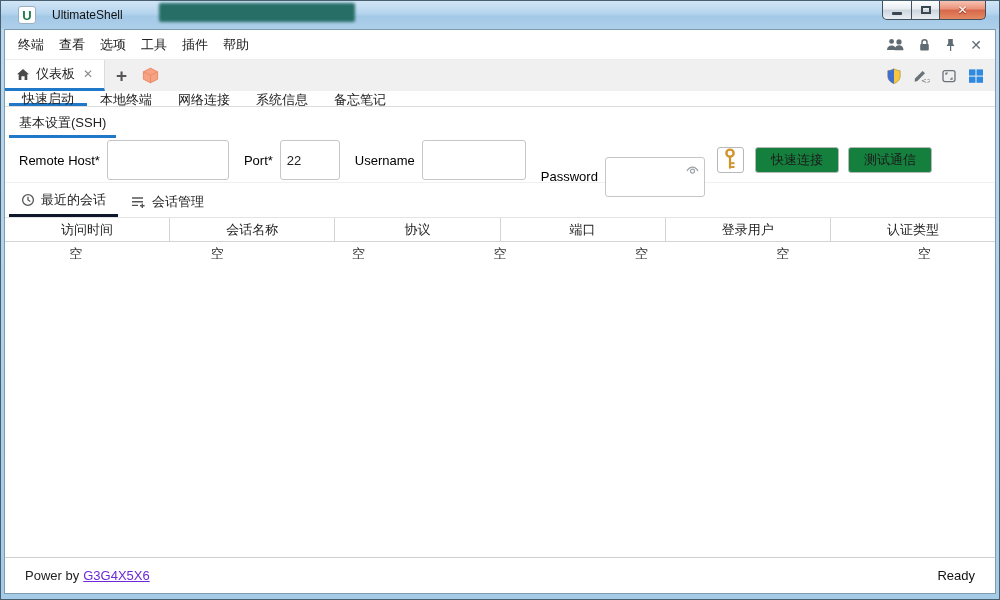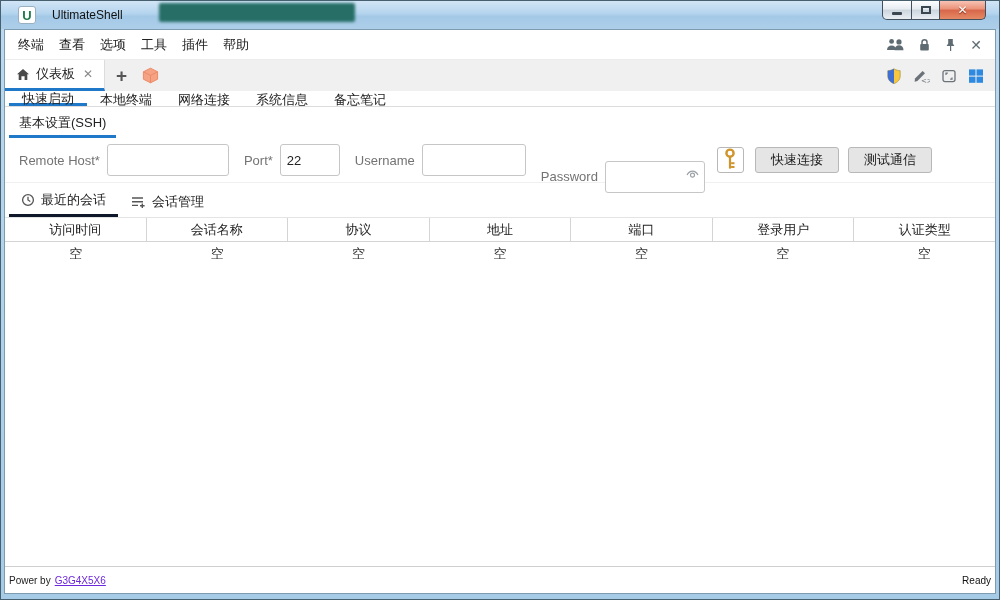--- a/index.html
+++ b/index.html
@@ -60,52 +60,52 @@
   .subtab.active { border-bottom:3px solid #1f78c8; padding-top:3px; }
 
   
   .settings-row { height:31px; display:flex; align-items:stretch; padding-left:4px; background:#fff; }
   .settings-tab { display:flex; align-items:center; padding:3px 10px 0 10px;
     border-bottom:3px solid #1f78c8; }
 
   
   .form-row { height:44px; display:flex; align-items:center; padding-left:14px; background:#fff; }
   .fgroup { display:flex; align-items:center; gap:7px; margin-right:15px; }
-  .fgroup label { white-space:nowrap; color:#737373; }
-  .tinput { height:32px; border:1px solid #c6c6c6; border-radius:3px; padding:0 6px;
+  .fgroup label { white-space:nowrap; color:#000000; }
+  .tinput { height:40px; border:1px solid #c6c6c6; border-radius:3px; padding:0 6px;
     font-family:inherit; font-size:13px; color:#222; outline:none; background:#fff; }
   .in-host { width:122px; } .in-port { width:60px; } .in-user { width:104px; }
   .pw-wrap { position:relative; }
   .in-pass { width:100px; padding-right:24px; }
   .eye { position:absolute; right:6px; top:7px; }
   .keybtn { width:27px; height:26px; border:1px solid #b8b8b8; border-radius:3px;
     background:#fff; display:flex; align-items:center; justify-content:center; margin-right:11px; }
   .cbtn { height:26px; padding:0 15px; border:1px solid #b8b8b8; border-radius:3px;
-    background:#e5e5e5; font-family:inherit; font-size:13px; color:#1a1a1a; margin-right:9px; }
+    background:#15803d; font-family:inherit; font-size:13px; color:#1a1a1a; margin-right:9px; }
 
   
   .session-row { height:35px; display:flex; align-items:stretch; padding-left:4px;
     background:#fff; border-top:1px solid #f0f0f0; }
   .session-tab { display:flex; align-items:center; gap:6px; padding:3px 12px 0 12px; }
   .session-tab.active { border-bottom:3px solid #0f172a;justify-content:space-between; }
 
   
   .table-header { height:25px; display:flex; border-bottom:1px solid #d4d4d4;
     border-top:1px solid #e4e4e4; background:#fff; }
   .th { flex:1; display:flex; align-items:center; justify-content:center;
     border-right:1px solid #d4d4d4; color:#222; }
   .th:last-child { border-right:none; }
   .table-row { height:24px; display:flex; }
   .td { flex:1; display:flex; align-items:center; justify-content:center; color:#333; }
 
   .filler { flex:1; background:#fff; }
 
   
-  .statusbar { height:27px; border-top:1px solid #cfcfcf; display:flex;
-    align-items:center; padding:0 4px; font-size:10px; background:#fff; }
+  .statusbar { height:36px; border-top:1px solid #cfcfcf; display:flex;
+    align-items:center; padding:0 20px; font-size:13px; background:#fff; }
   .status-left { display:flex; gap:4px; }
   .status-link { color:#6d28d9; }
   .status-right { margin-left:auto; color:#111; }
 </style>
 </head>
 <body>
 
 <div class="window">
 
   <div class="titlebar">
@@ -289,21 +289,20 @@
             </svg>
         </span>
         <span>会话管理</span>
       </div>
     </div>
 
     <div class="table-header">
       <div class="th">访问时间</div>
       <div class="th">会话名称</div>
       <div class="th">协议</div>
-      <div class="th">地址</div>
       <div class="th">端口</div>
       <div class="th">登录用户</div>
       <div class="th">认证类型</div>
     </div>
     <div class="table-row">
       <div class="td">空</div>
       <div class="td">空</div>
       <div class="td">空</div>
       <div class="td">空</div>
       <div class="td">空</div>

